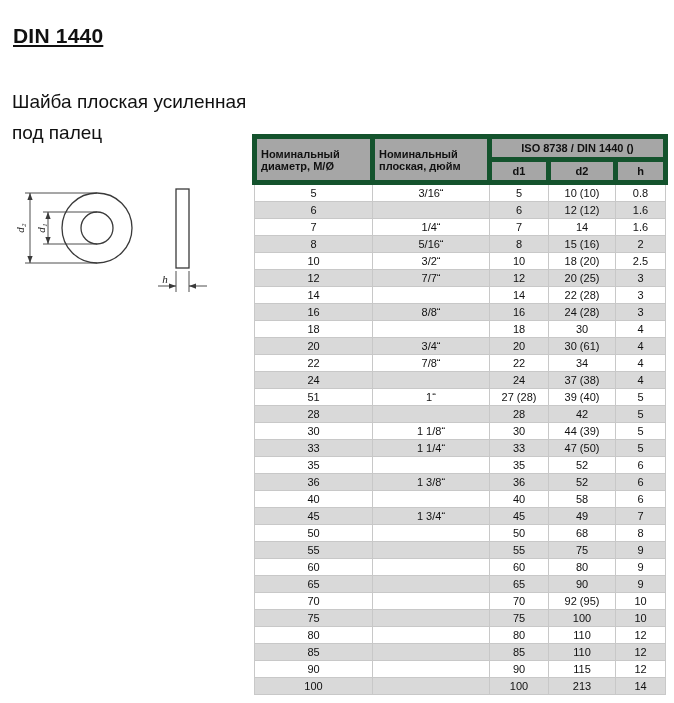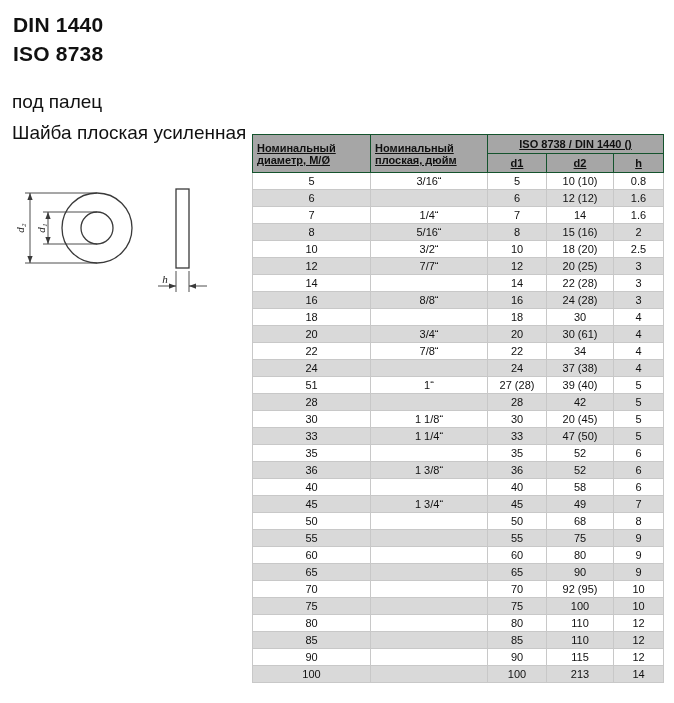--- a/index.html
+++ b/index.html
@@ -2,59 +2,58 @@
 <html style="--header-bg: #a6a6a6; --band-bg: #d9d9d9;"><head>
 <meta charset="utf-8">
 <style>
   :root { --header-bg:#a6a6a6; --band-bg:#d9d9d9; }
   html, body { margin:0; padding:0; }
   body {
     width:674px; height:703px; position:relative; overflow:hidden;
     background:#ffffff; color:#111111;
     font-family:"Liberation Sans", sans-serif;
   }
-  .doc-header { position:absolute; left:13px; top:10px; }
+  .doc-header { position:absolute; left:13px; top:21px;text-decoration:underline; }
   .std { font-size:21px; font-weight:700; line-height:29px; letter-spacing:.2px; }
   .subtitle { position:absolute; left:12px; top:86px; font-size:19px; line-height:31px; }
   .drawing { position:absolute; left:2px; top:172px; }
   .drawing .ln  { fill:none; stroke:#3a3a3a; stroke-width:1.3; }
   .drawing .dim { fill:none; stroke:#3a3a3a; stroke-width:0.9; }
   .drawing text {
     font-family:"Liberation Serif", serif; font-style:italic;
     font-size:11px; fill:#222222;
   }
   .spec-table {
     position:absolute; left:252px; top:134px;
     border-collapse:collapse; table-layout:fixed; width:411px;
     font-size:11px; color:#111111;
   }
   .spec-table th {
-    background:var(--header-bg); border:1px solid #14532d;
+    background:var(--header-bg); border:5px solid #14532d;
     font-weight:700; text-align:center; vertical-align:middle;
-    padding:1px 2px; height:16px; overflow:hidden;text-decoration:underline;
+    padding:1px 2px; height:16px; overflow:hidden;
   }
   .spec-table th.al { text-align:left; padding-left:4px; }
   .spec-table td {
     border:1px solid #c8c8c8; background:#ffffff;
     text-align:center; vertical-align:middle;
     height:16px; padding:0 2px; overflow:hidden; white-space:nowrap;
   }
   .spec-table tr.band td { background:var(--band-bg); }
 </style>
 </head>
 <body>
 
 <div class="doc-header">
   <div class="std">DIN 1440</div>
-  <div class="std">ISO 8738</div>
 </div>
 
 <div class="subtitle">
+  <div>Шайба плоская усиленная</div>
   <div>под палец</div>
-  <div>Шайба плоская усиленная</div>
 </div>
 
 <svg class="drawing" width="245" height="140" viewBox="0 0 245 140">
   <defs>
     <marker id="arrE" viewBox="0 0 8 6" refX="8" refY="3" markerWidth="8" markerHeight="6" orient="auto">
       <path d="M0,0 L8,3 L0,6 Z" fill="#3a3a3a"></path>
     </marker>
     <marker id="arrS" viewBox="0 0 8 6" refX="0" refY="3" markerWidth="8" markerHeight="6" orient="auto">
       <path d="M8,0 L0,3 L8,6 Z" fill="#3a3a3a"></path>
     </marker>
@@ -202,21 +201,21 @@
         <td>28</td>
         <td></td>
         <td>28</td>
         <td>42</td>
         <td>5</td>
       </tr>
       <tr>
         <td>30</td>
         <td>1 1/8“</td>
         <td>30</td>
-        <td>20 (45)</td>
+        <td>44 (39)</td>
         <td>5</td>
       </tr>
       <tr class="band">
         <td>33</td>
         <td>1 1/4“</td>
         <td>33</td>
         <td>47 (50)</td>
         <td>5</td>
       </tr>
       <tr>

